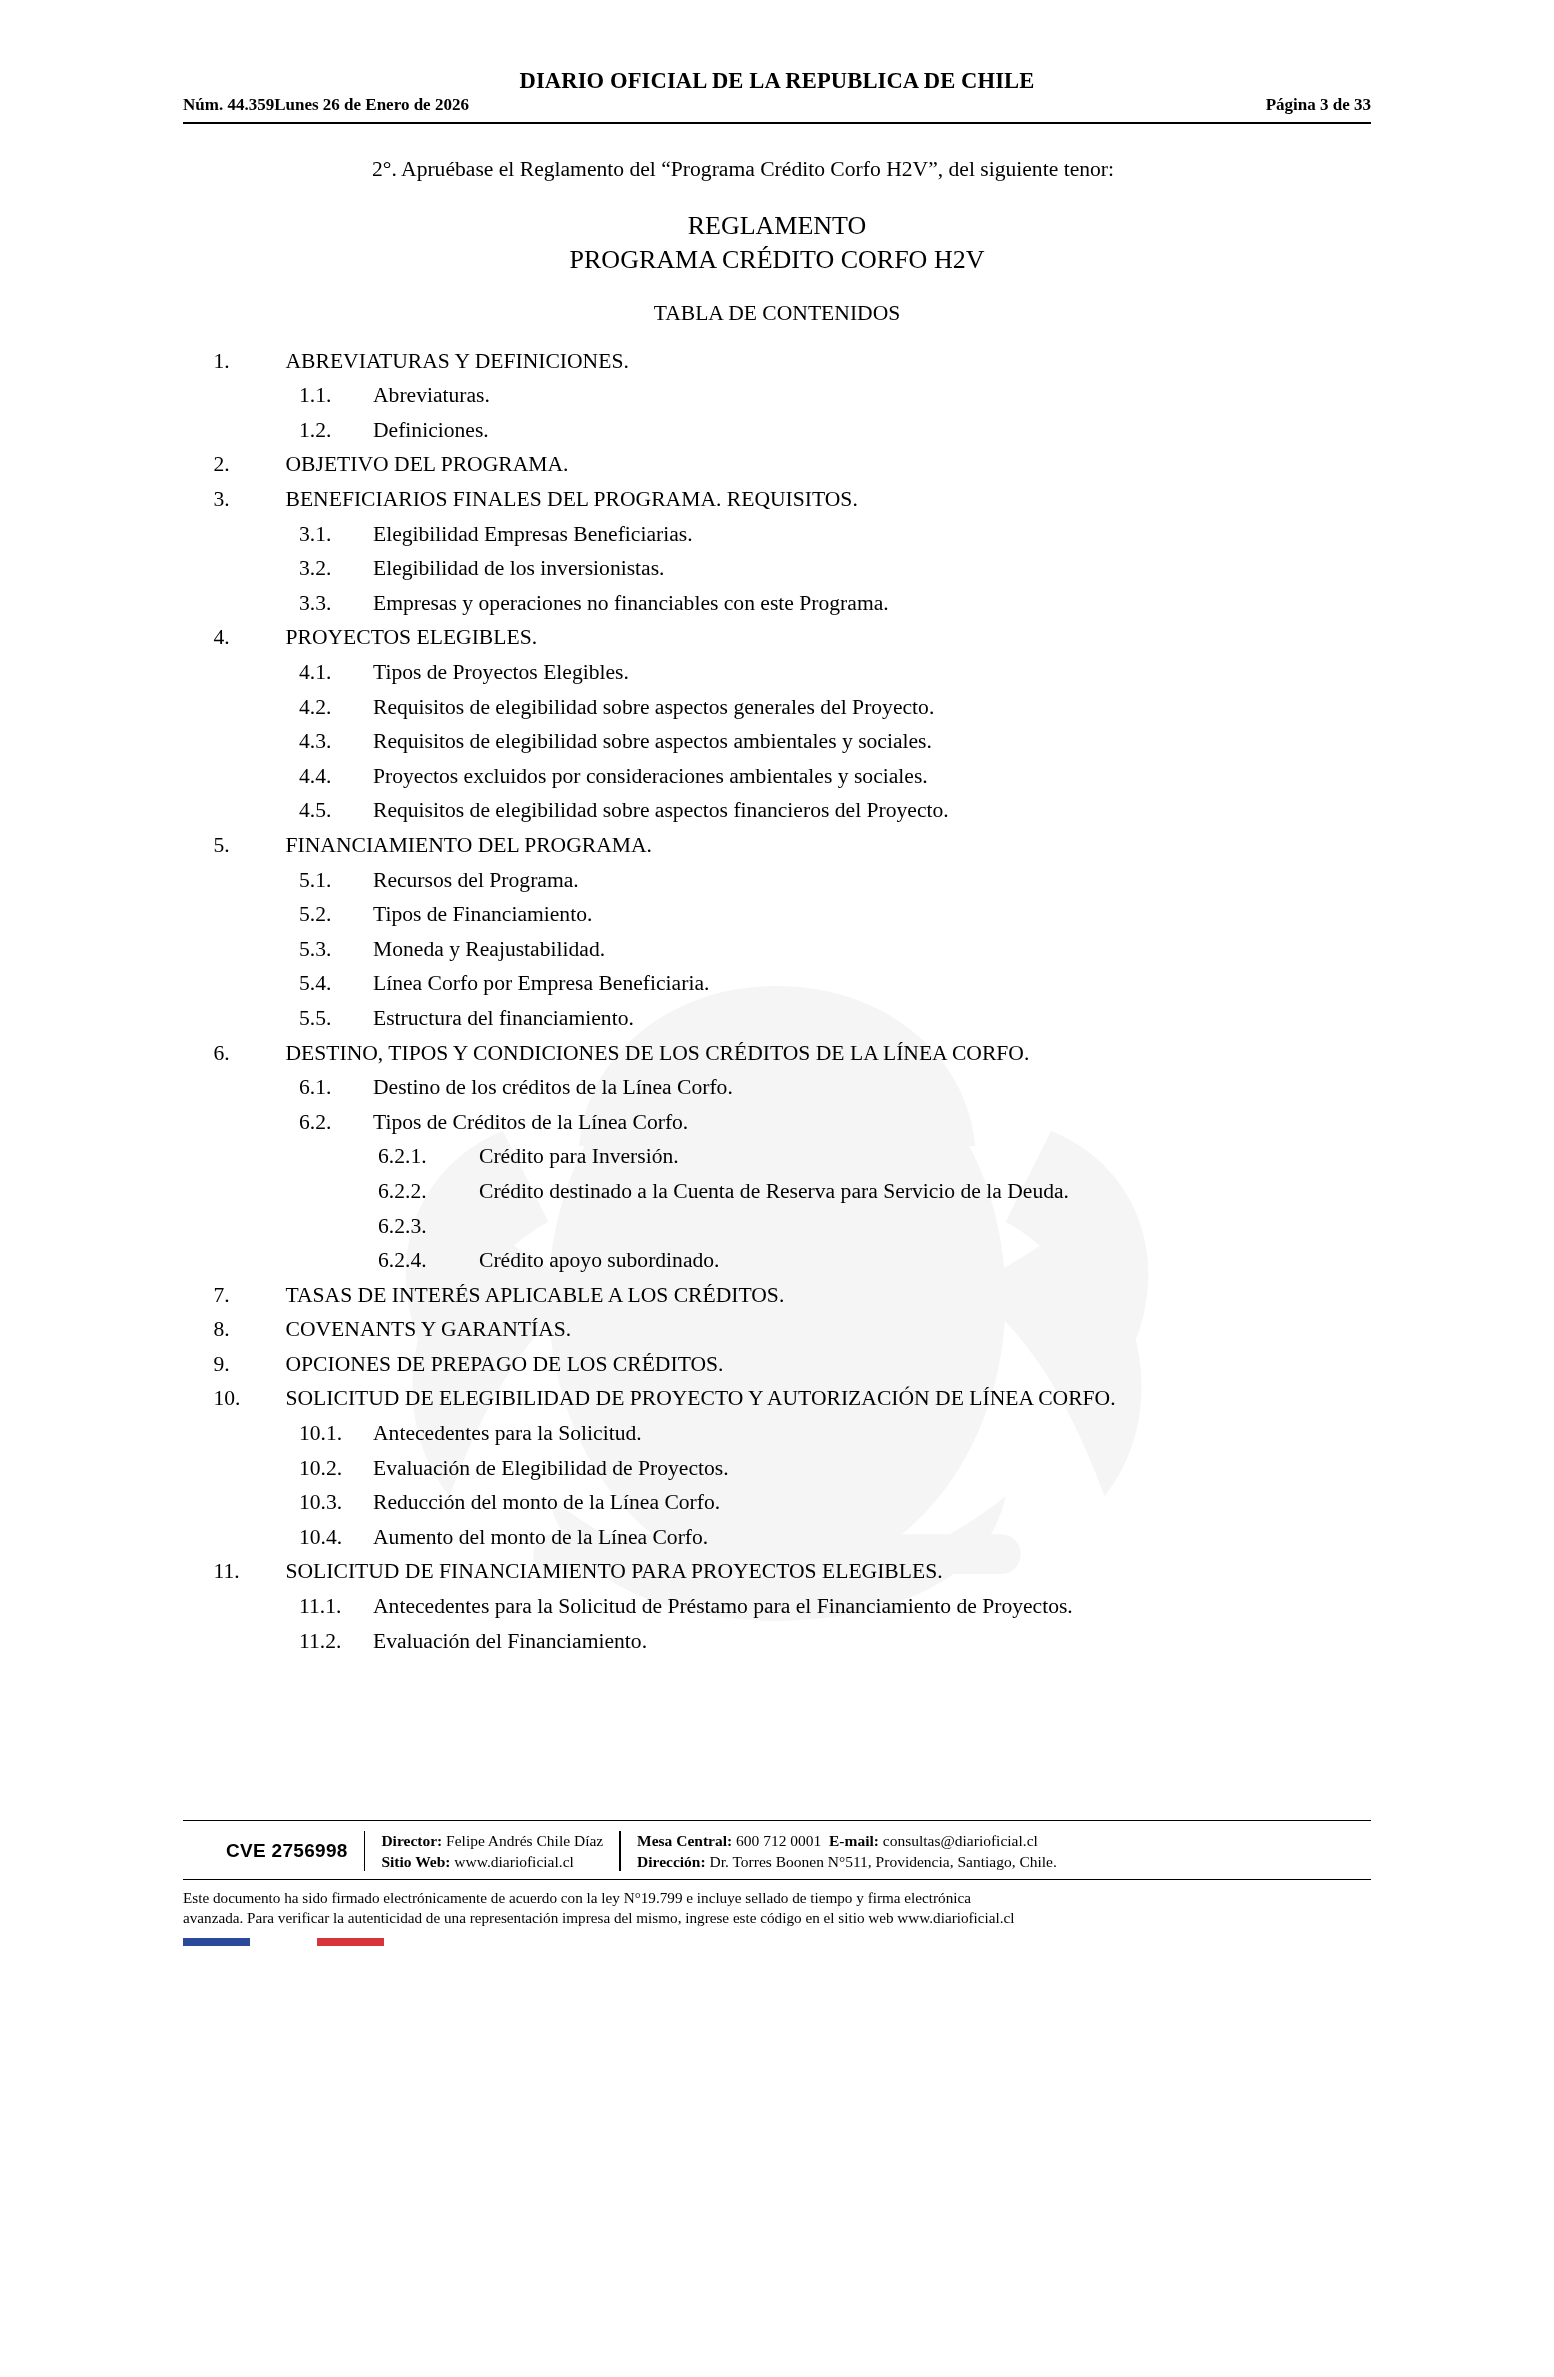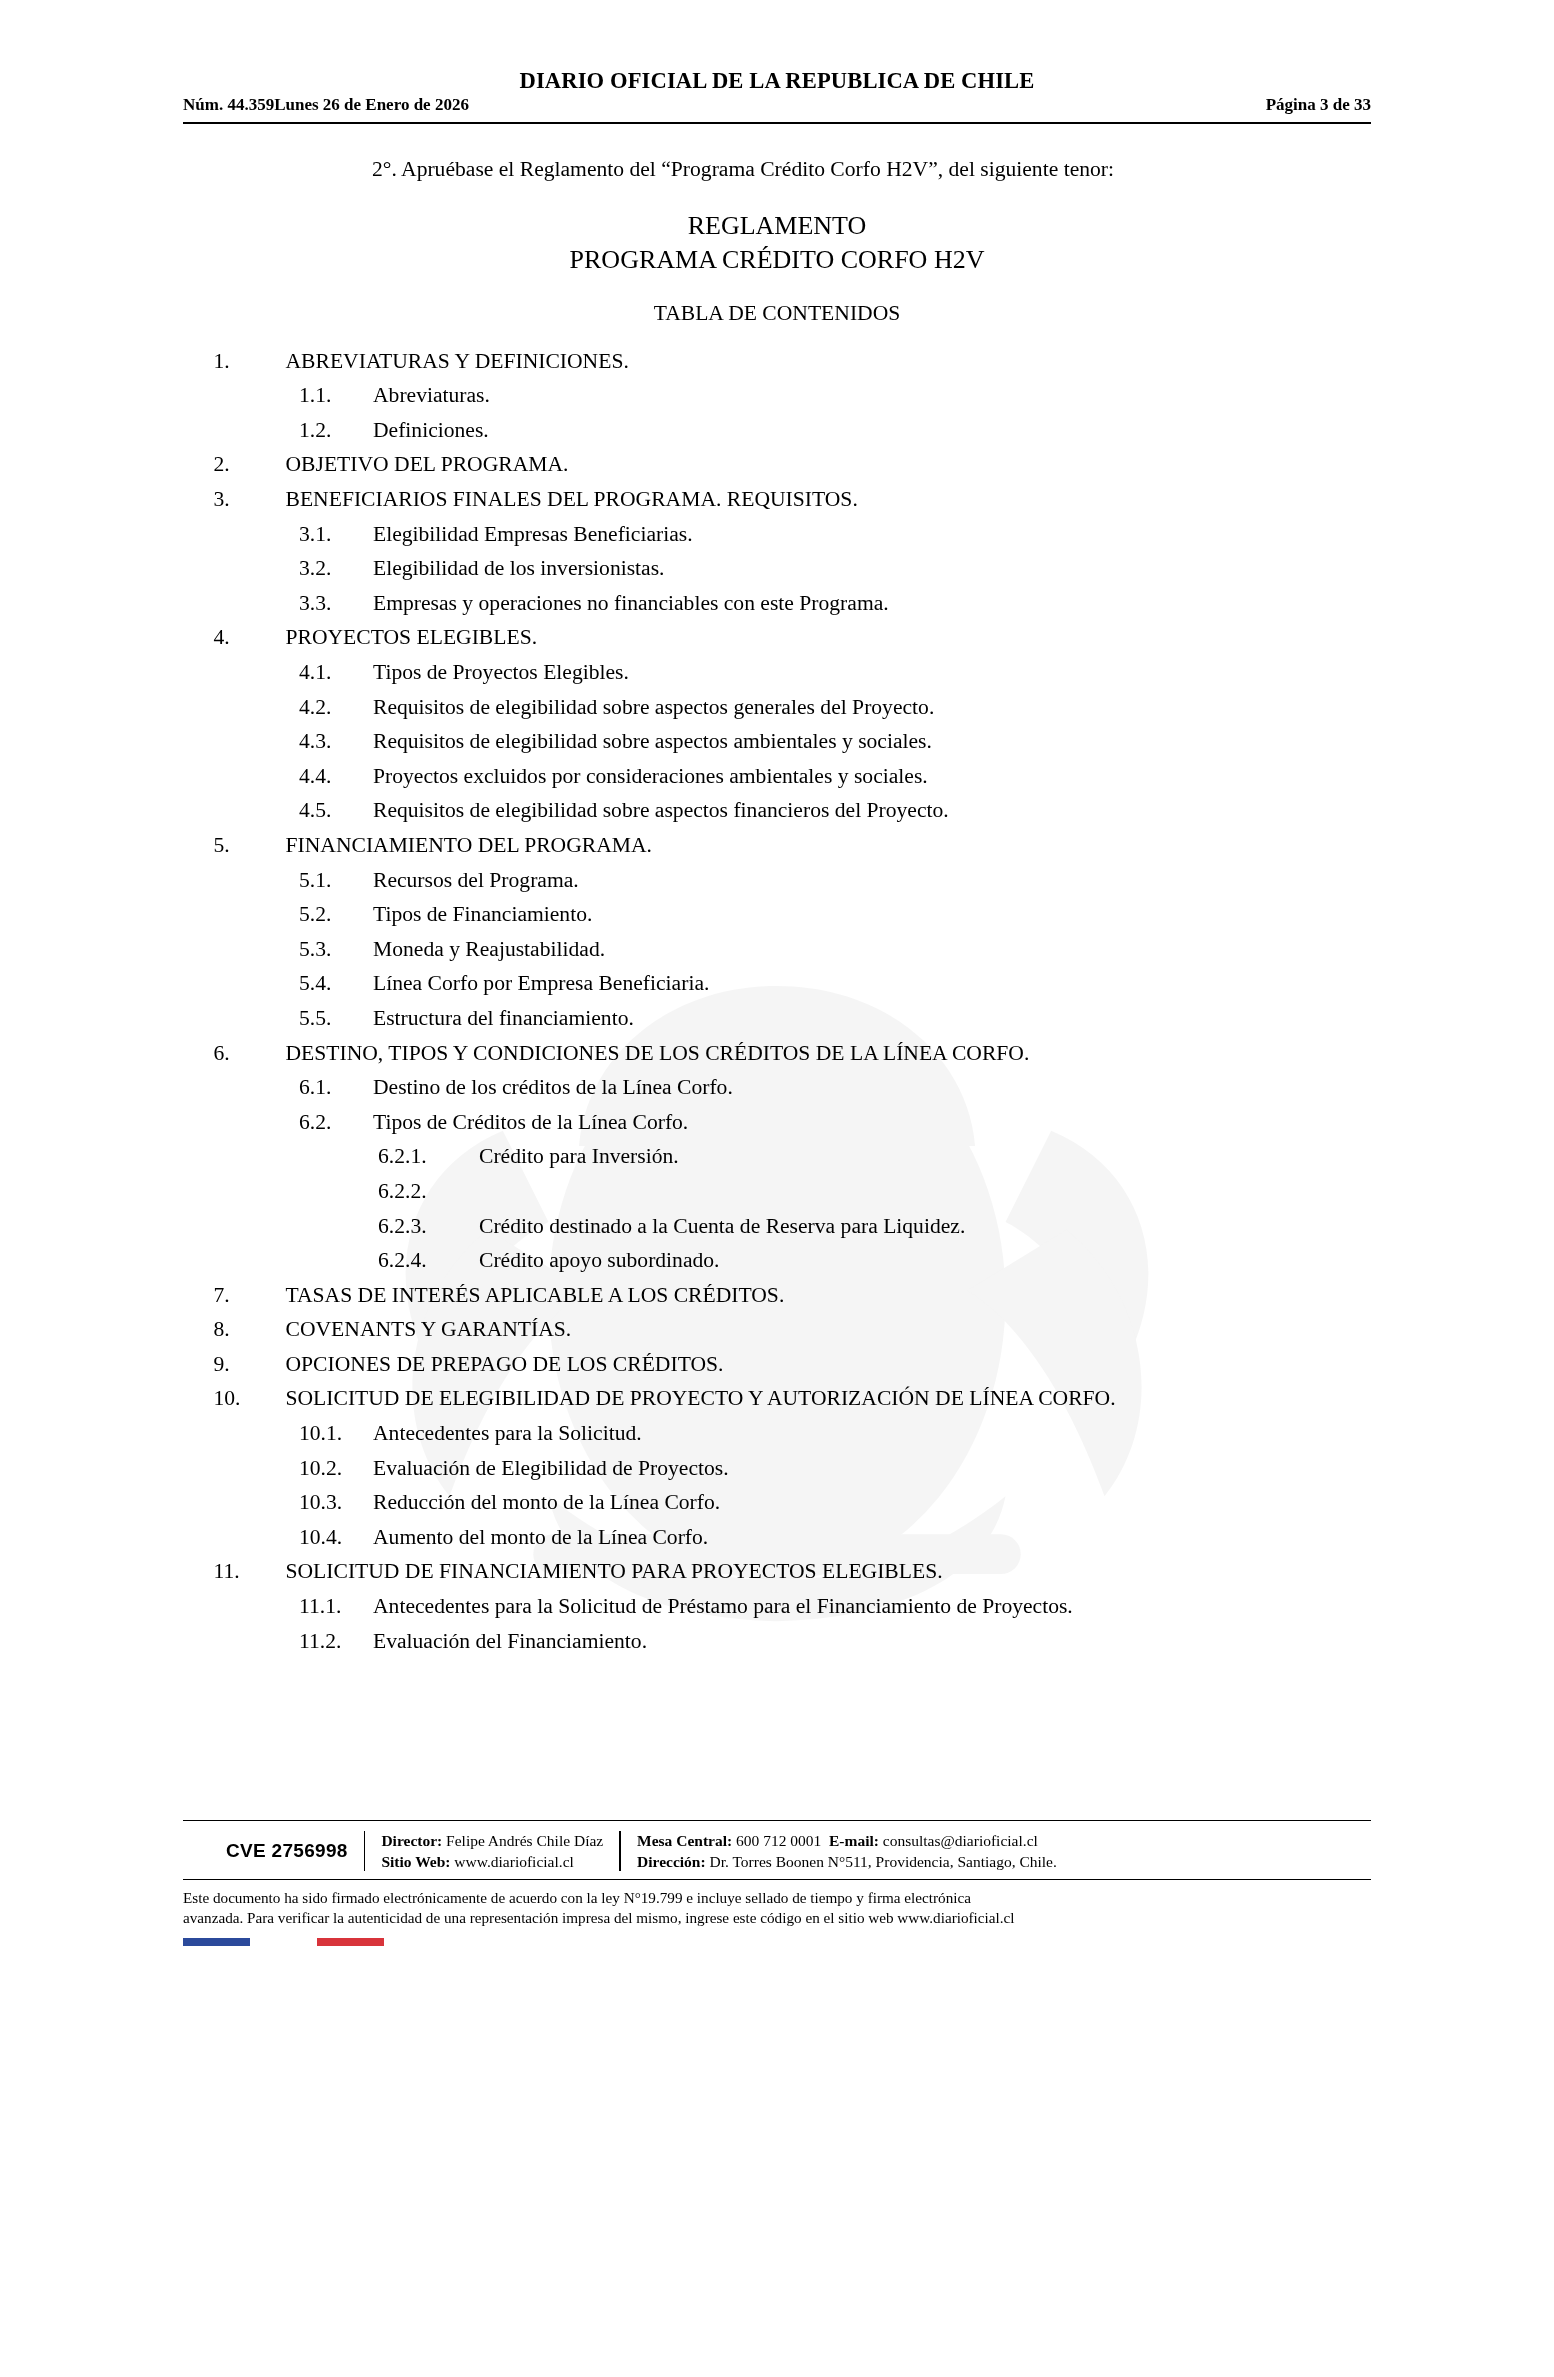--- a/index.html
+++ b/index.html
@@ -309,24 +309,24 @@
         <li class="lv2">
           <span class="num">6.2.</span>
           <span class="txt">Tipos de Créditos de la Línea Corfo.</span>
         </li>
         <li class="lv3">
           <span class="num">6.2.1.</span>
           <span class="txt">Crédito para Inversión.</span>
         </li>
         <li class="lv3">
           <span class="num">6.2.2.</span>
+          <span class="txt">Crédito destinado a la Cuenta de Reserva para Servicio de la Deuda.</span>
         </li>
         <li class="lv3">
           <span class="num">6.2.3.</span>
-          <span class="txt">Crédito destinado a la Cuenta de Reserva para Liquidez.</span>
         </li>
         <li class="lv3">
           <span class="num">6.2.4.</span>
           <span class="txt">Crédito apoyo subordinado.</span>
         </li>
         <li class="lv1">
           <span class="num">7.</span>
           <span class="txt">TASAS DE INTERÉS APLICABLE A LOS CRÉDITOS.</span>
         </li>
         <li class="lv1">

